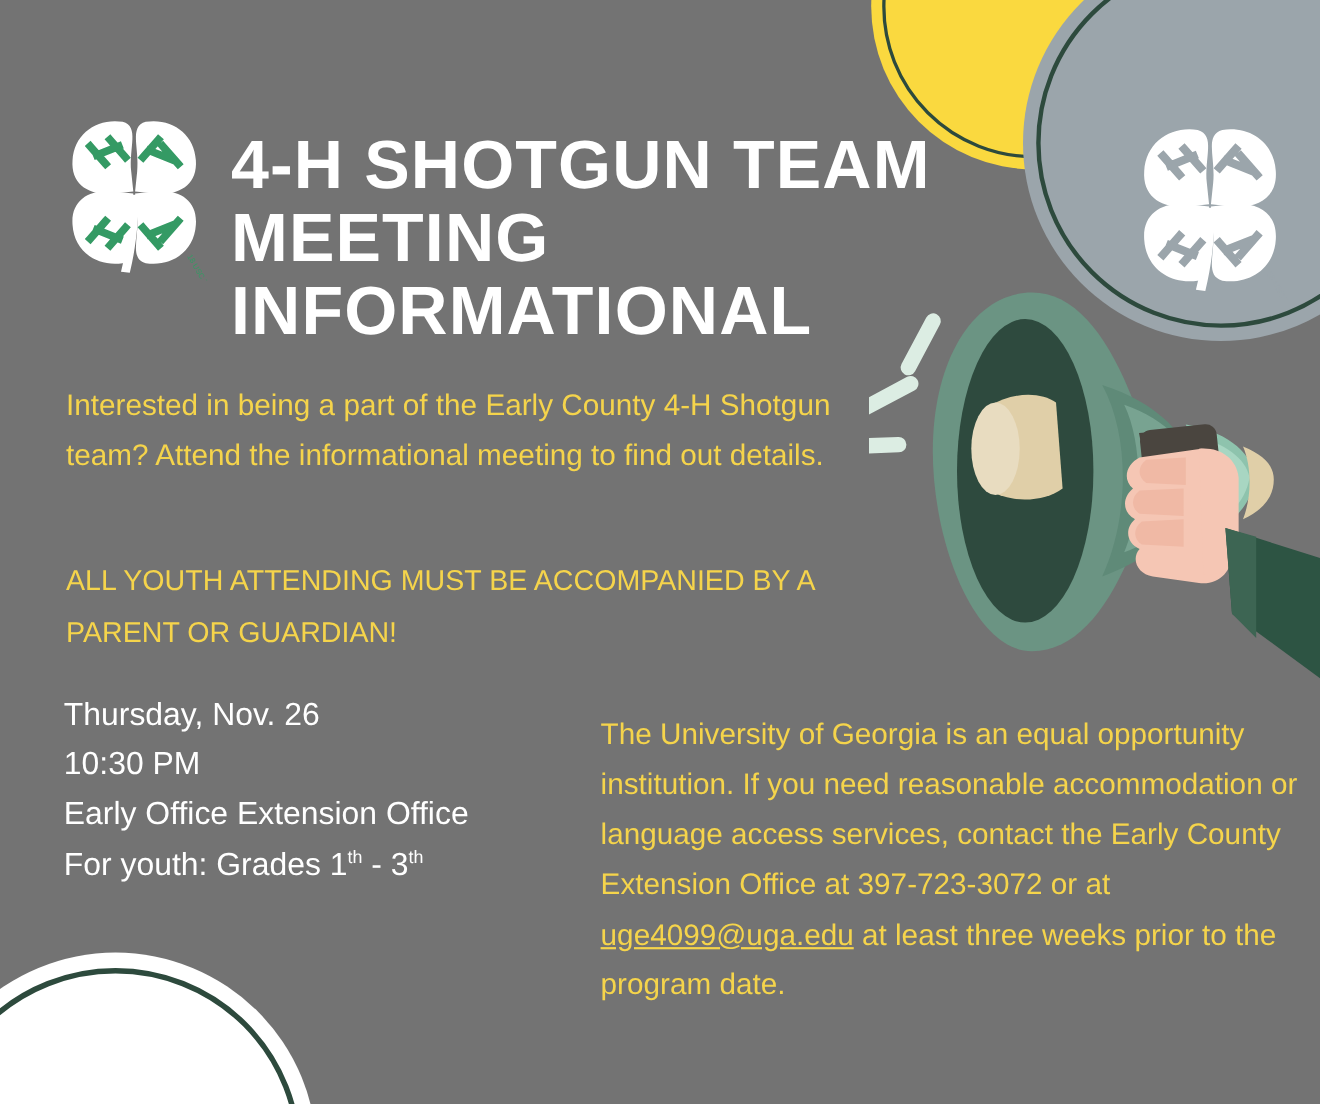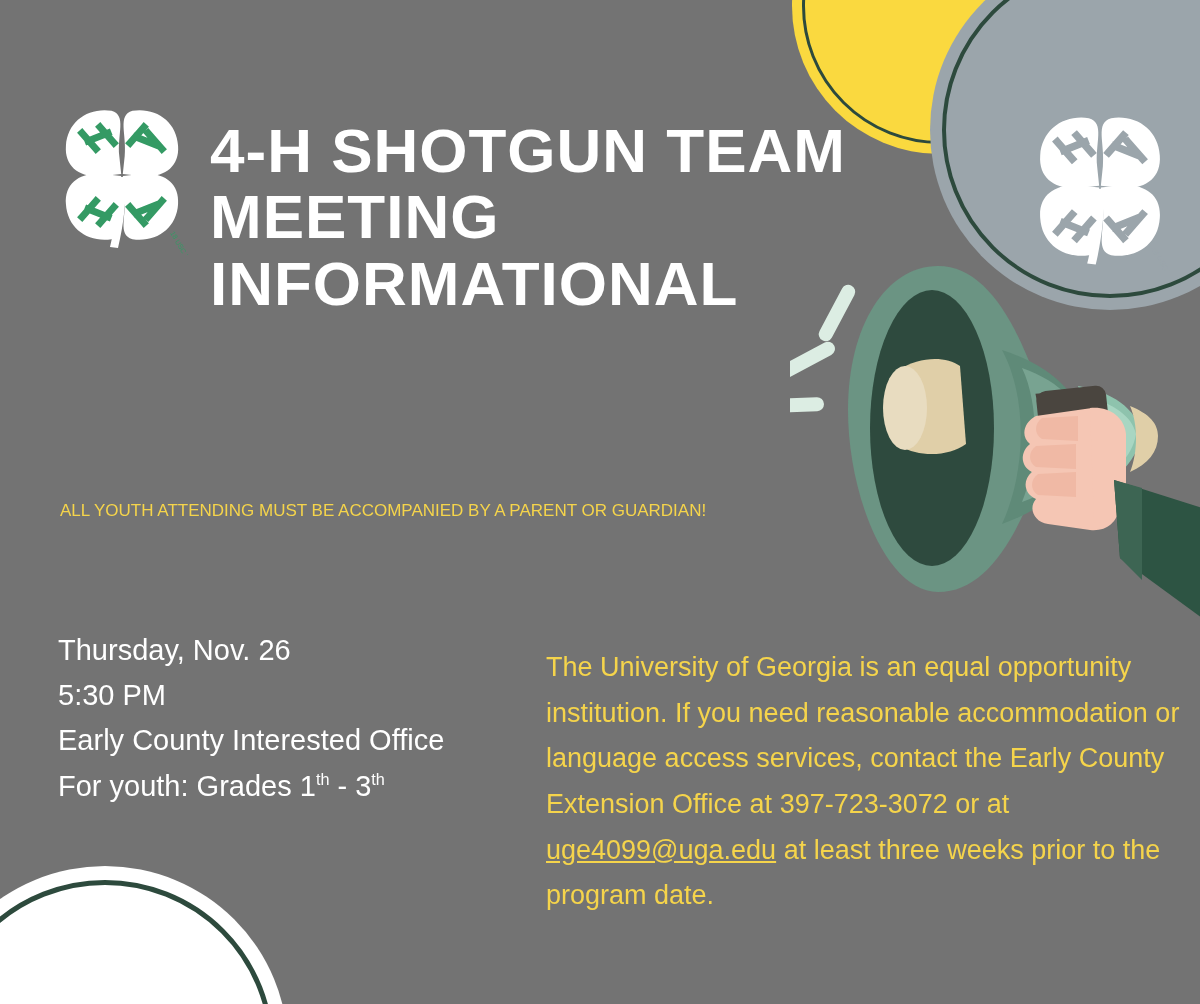--- a/index.html
+++ b/index.html
@@ -107,21 +107,21 @@
     font-size: 27px;
     line-height: 1.72;
   }
 
   #notice-paragraph {
     position: absolute;
     left: 60px;
     top: 478px;
     width: 760px;
     color: #f5d44b;
-    font-size: 17px;
+    font-size: 26px;
     line-height: 1.84;
   }
 
   #event-details {
     position: absolute;
     left: 58px;
     top: 628px;
     width: 470px;
     color: #ffffff;
     font-size: 29px;
@@ -227,25 +227,26 @@
     </g>
     <text x="118" y="128" fill="#9ba5ab" font-family="'Liberation Sans', sans-serif" font-size="7" transform="rotate(60 118 128)">18 USC 707</text>
   </svg>
 
   <h1 id="title">
     <span class="tline">4-H SHOTGUN TEAM</span>
     <span class="tline">MEETING</span>
     <span class="tline">INFORMATIONAL</span>
   </h1>
 
+  <p id="intro-paragraph">Interested in being a part of the Early County 4-H Shotgun team? Attend the informational meeting to find out details.</p>
 
   <p id="notice-paragraph">ALL YOUTH ATTENDING MUST BE ACCOMPANIED BY A PARENT OR GUARDIAN!</p>
 
   <div id="event-details">
     <span class="dline">Thursday, Nov. 26</span>
-    <span class="dline">5:30 PM</span>
-    <span class="dline">Early County Interested Office</span>
+    <span class="dline">10:30 PM</span>
+    <span class="dline">Early Office Extension Office</span>
     <span class="dline"><span>For youth: Grades 1</span><sup>th</sup><span> - 3</span><sup>th</sup></span>
   </div>
 
   <p id="disclaimer"><span>The University of Georgia is an equal opportunity institution.  If you need reasonable accommodation or language access services, contact the Early County Extension Office at  397-723-3072 or at </span><span class="email-link">uge4099@uga.edu</span><span> at least three weeks prior to the program date.</span></p>
 
 </div>
 
 </body></html>

